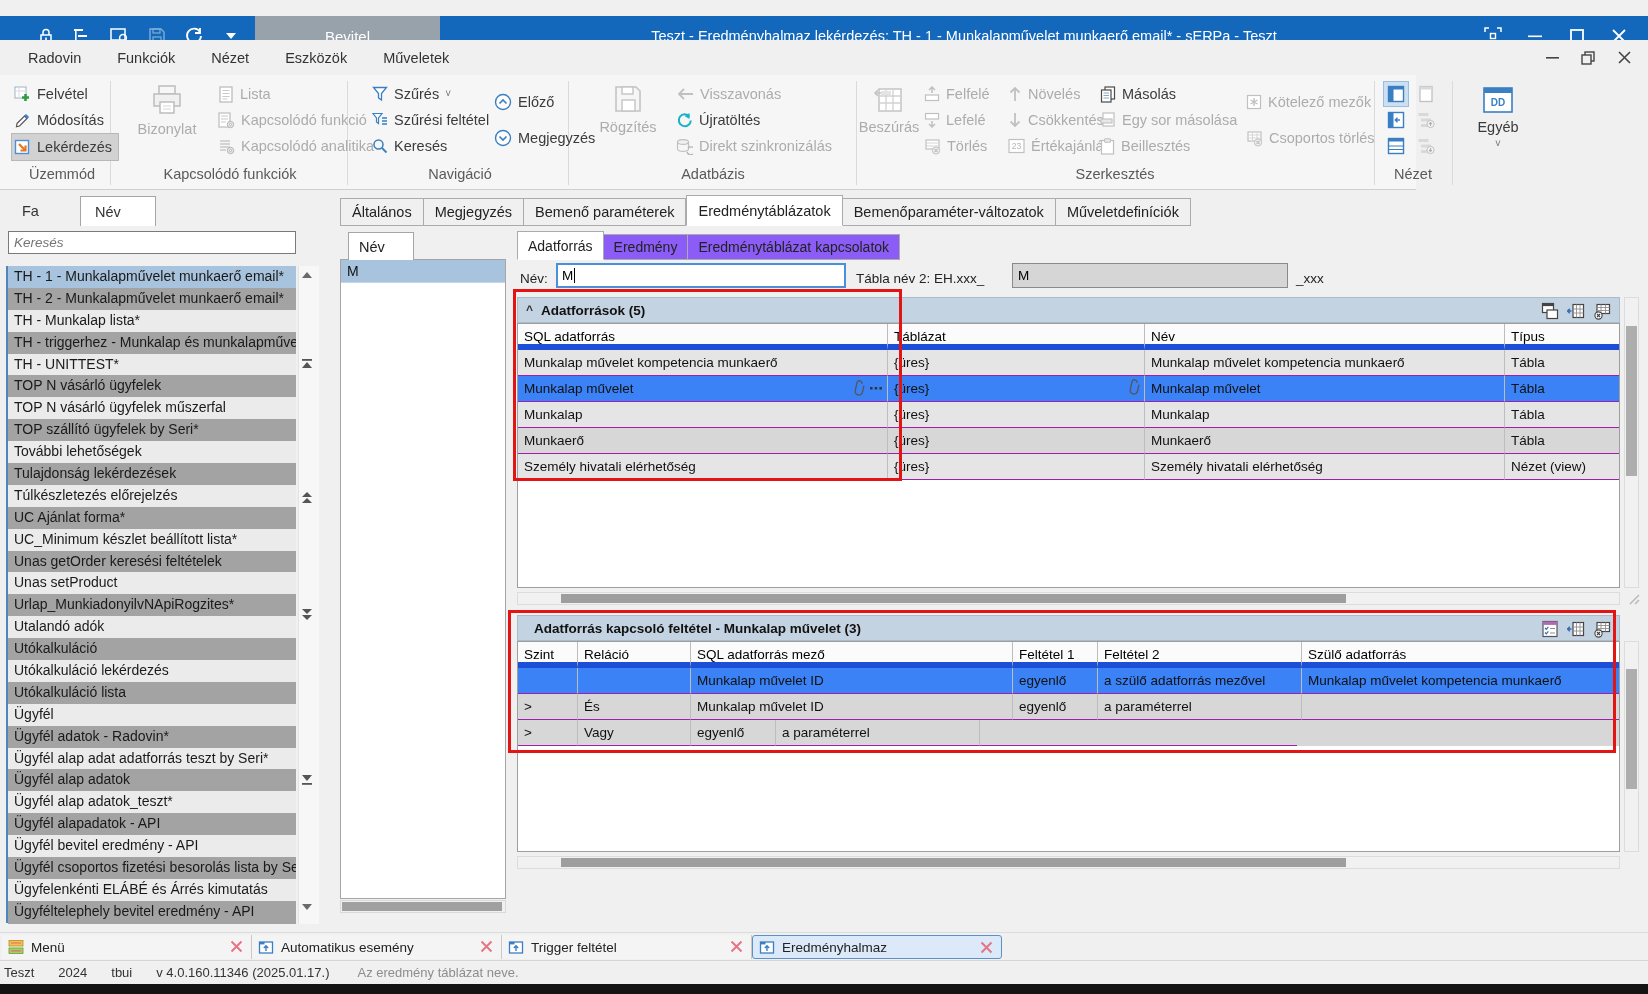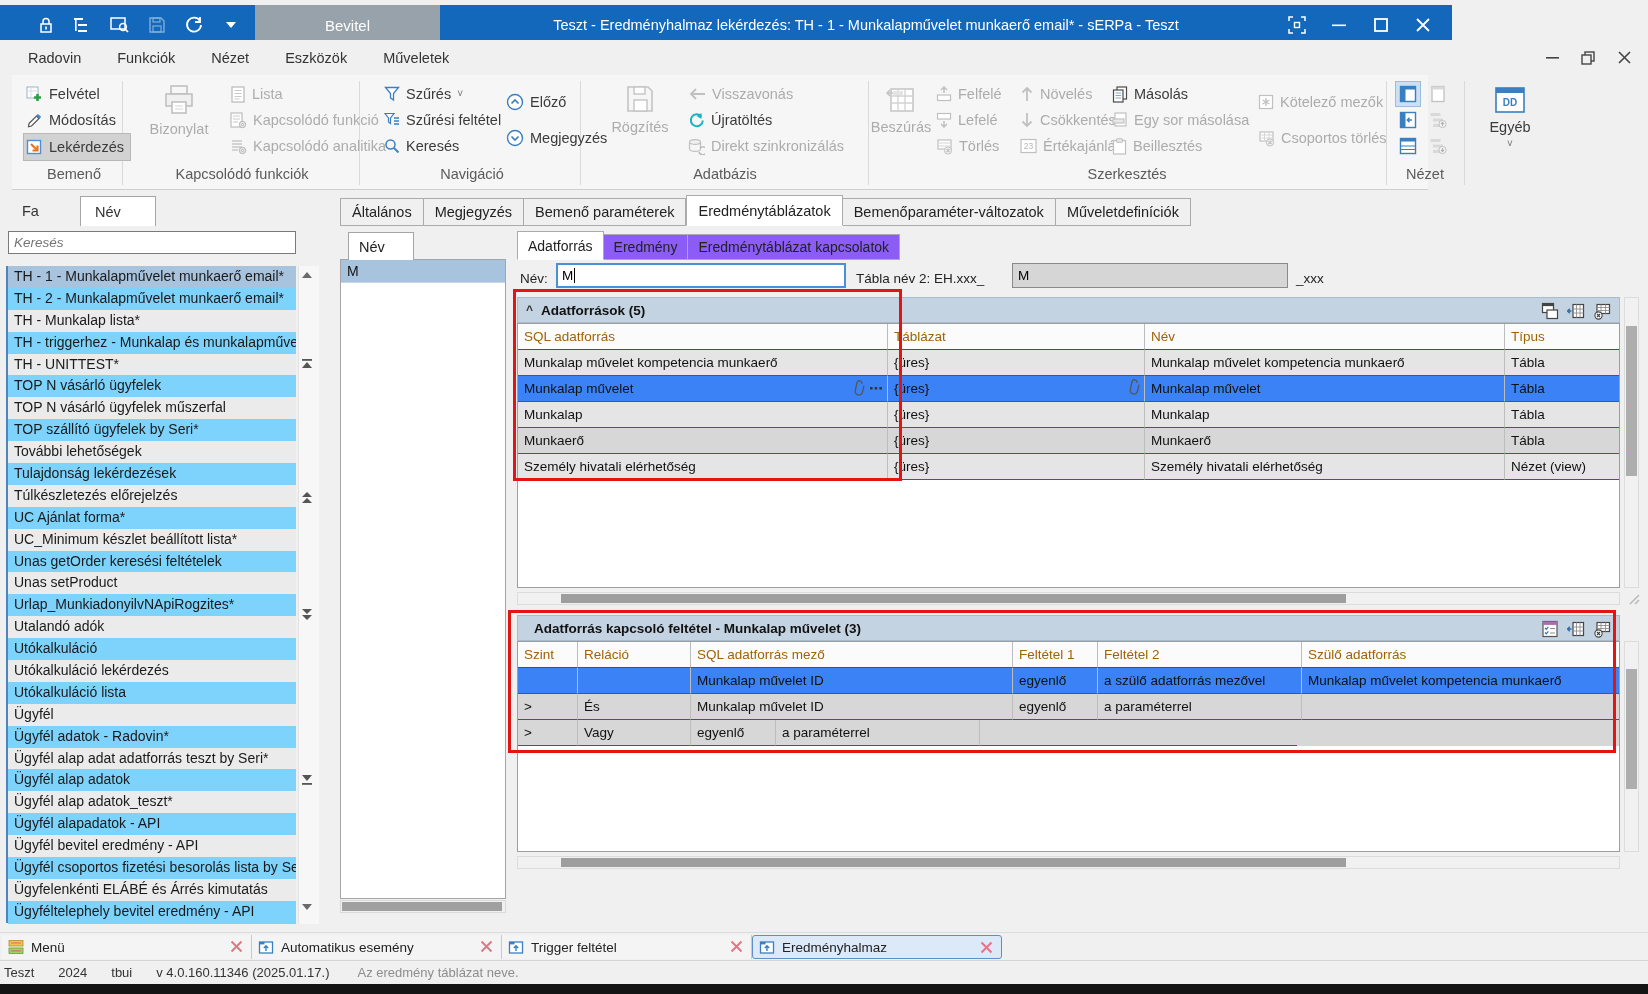--- a/index.html
+++ b/index.html
@@ -1,57 +1,57 @@
 <!DOCTYPE html>
 <html><head>
 <meta charset="utf-8">
 <style>
   html,body{margin:0;padding:0;}
   body{width:1648px;height:994px;position:relative;font-family:"Liberation Sans","DejaVu Sans",sans-serif;background:#f0f0f0;overflow:hidden;-webkit-font-smoothing:antialiased;}
   .abs{position:absolute;}
   svg{display:block;}
 
   
-  .titlebar{left:0;top:5px;width:1452px;height:40px;background:#1468bb;display:flex;align-items:center;}
+  .titlebar{left:0;top:16px;width:1648px;height:40px;background:#1468bb;display:flex;align-items:center;}
   .tb-icons{position:absolute;left:34px;top:0;height:40px;display:flex;align-items:center;gap:13px;}
   .tb-btn{width:24px;height:24px;display:flex;align-items:center;justify-content:center;}
   .quick-tab{position:absolute;left:255px;top:0;width:185px;height:40px;background:#98a2ab;color:#fff;font-size:15px;display:flex;align-items:center;justify-content:center;}
   .win-title{position:absolute;left:450px;right:170px;top:0;height:40px;color:#fff;font-size:14.5px;display:flex;align-items:center;justify-content:center;white-space:nowrap;overflow:hidden;}
   .tb-controls{position:absolute;right:8px;top:0;height:40px;display:flex;align-items:center;}
   .tb-controls .tb-btn{width:42px;height:40px;}
 
   
   .menubar{left:0;top:40px;width:1648px;height:35px;background:#f0f0f0;display:flex;align-items:center;padding-left:28px;gap:36px;box-sizing:border-box;}
   .menu-item{font-size:14.5px;color:#333;height:35px;display:flex;align-items:center;position:relative;}
   .menu-item.active{border-bottom:3px solid #1a73c9;padding-top:3px;}
   .inner-controls{position:absolute;right:10px;top:40px;height:35px;display:flex;align-items:center;gap:8px;}
   .inner-controls .tb-btn{width:28px;height:26px;}
 
   
-  .ribbon{left:12px;top:75px;width:1416px;height:115px;background:#f6f6f6;border-bottom:1px solid #cfcfcf;box-sizing:border-box;}
+  .ribbon{left:0;top:75px;width:1416px;height:115px;background:#f6f6f6;border-bottom:1px solid #cfcfcf;box-sizing:border-box;}
   .rdiv{position:absolute;top:6px;bottom:4px;width:1px;background:#dadada;}
   .rlabel{position:absolute;top:91px;font-size:14.5px;color:#5a5a5a;text-align:center;}
   .rb{position:absolute;display:flex;align-items:center;gap:6px;font-size:14.5px;color:#3b3b3b;height:26px;white-space:nowrap;}
   .rb.dis{color:#acacac;}
   .rb.sel{background:#d2d2d2;border:1px solid #b8b8b8;padding:0 6px 0 2px;margin-left:-3px;}
   .rbig{position:absolute;display:flex;flex-direction:column;align-items:center;font-size:14.5px;color:#3b3b3b;text-align:center;gap:4px;}
   .rbig.dis{color:#acacac;}
   .caret{font-size:10px;color:#6f6f6f;line-height:1;}
   .nz-ic{position:absolute;width:24px;height:24px;display:flex;align-items:center;justify-content:center;}
   .nz-ic.sel{background:#cde0f2;outline:1px solid #9bbdde;}
 
   
   .content{left:0;top:190px;width:1648px;height:742px;background:#f0f0f0;}
 
   
   .s-tab{position:absolute;top:196px;height:30px;box-sizing:border-box;font-size:14.5px;color:#333;display:flex;align-items:center;padding-left:14px;}
   .s-tab.active{background:#fff;border:1px solid #a5a5a5;border-bottom:none;z-index:2;}
   .search{position:absolute;left:8px;top:231px;width:288px;height:23px;box-sizing:border-box;border:1px solid #7a7a7a;background:#fff;font-style:italic;font-size:13.5px;color:#8a8a8a;padding:2px 5px;font-family:"Liberation Sans",sans-serif;}
   .blueline{position:absolute;left:6px;top:266px;width:2px;height:657px;background:#4d86bd;}
-  .slist{position:absolute;left:8px;top:266px;width:288px;height:658px;background:#7dd3fc;overflow:hidden;}
+  .slist{position:absolute;left:8px;top:266px;width:288px;height:658px;background:#a3a3a3;overflow:hidden;}
   .si{height:21.9px;line-height:21.9px;font-size:14px;color:#1a1a1a;padding-left:6px;white-space:nowrap;overflow:hidden;}
   .si:nth-child(odd){background:#ebebeb;}
   .si.sel{background:#a8c3dd !important;}
   .sstrip{position:absolute;left:298px;top:266px;width:20px;height:658px;background:#f7f7f7;border-left:1px solid #e3e3e3;}
   .snav{position:absolute;left:2px;width:14px;height:14px;}
 
   
   .m-tabs{position:absolute;left:340px;top:196px;height:30px;display:flex;align-items:flex-end;}
   .m-tab{height:28px;box-sizing:border-box;border:1px solid #ababab;border-left:none;background:#f0f0f0;font-size:14.5px;color:#222;display:flex;align-items:center;padding:0 11px;}
   .m-tab:first-child{border-left:1px solid #ababab;}
@@ -77,21 +77,21 @@
   .finput2{position:absolute;top:263px;height:25px;box-sizing:border-box;background:#d6d6d6;border:1px solid #8a8a8a;font-size:13.5px;color:#000;display:flex;align-items:center;padding-left:5px;}
 
   
   .phead{position:absolute;left:517px;width:1103px;height:26px;background:#c4d3e1;border:1px solid #a9bccb;box-sizing:border-box;display:flex;align-items:center;padding-left:8px;gap:8px;}
   .phead .ptitle{font-size:13.5px;font-weight:bold;color:#111;}
   .phead .picons{position:absolute;right:8px;top:4px;display:flex;gap:8px;}
   .grid{position:absolute;left:517px;width:1103px;background:#fff;border:1px solid #9e9e9e;box-sizing:border-box;}
   .trow{display:flex;height:26px;line-height:25px;font-size:13.5px;color:#111;}
   .trow>div{box-sizing:border-box;border-right:1px solid #bdbdbd;border-bottom:1px solid #a21caf;padding-left:6px;white-space:nowrap;overflow:hidden;position:relative;}
   .thead{background:#fbfbfb;}
-  .thead>div{border-bottom:1px solid #1d4ed8;color:#a16207;}
+  .thead>div{border-bottom:6px solid #1d4ed8;color:#000000;}
   .gr{background:#e5e5e5;}
   .gr2{background:#d7d7d7;}
   .cur{background:#3b82f6;}
   
   .p1c0{width:370px;}.p1c1{width:257px;}.p1c2{width:360px;}.p1c3{width:114px;border-right:none!important;}
   
   .p2c0{width:60px;}.p2c1{width:113px;}.p2c2{width:322px;}.p2c3{width:85px;}.p2c4{width:204px;}.p2c5{width:317px;border-right:none!important;}
   .cellicons{position:absolute;right:4px;top:3px;display:flex;align-items:center;gap:4px;}
   .ellip{font-size:14px;font-weight:bold;color:#333;line-height:18px;}
 
@@ -240,21 +240,21 @@
     <span>Módosítás</span>
   </div>
   <div class="rb sel" style="left:14px;top:58px">
     <svg width="17" height="17" viewBox="0 0 17 17">
         <rect x="1.5" y="1.5" width="13" height="13" fill="#fff" stroke="#4a90d9" stroke-width="1.4"></rect>
         <path d="M5 5 L11 11" stroke="#e8761f" stroke-width="2.2"></path>
         <path d="M11.5 6.5 V11.5 H6.5" fill="none" stroke="#e8761f" stroke-width="2.2"></path>
       </svg>
     <span>Lekérdezés</span>
   </div>
-  <div class="rlabel" style="left:14px;width:96px">Bemenő</div>
+  <div class="rlabel" style="left:14px;width:96px">Üzemmód</div>
 
   <div class="rbig dis" style="left:124px;top:8px;width:86px">
     <svg width="34" height="34" viewBox="0 0 34 34">
         <rect x="9" y="3" width="16" height="8" fill="#f7f7f7" stroke="#bdbdbd" stroke-width="1.5"></rect>
         <rect x="4" y="11" width="26" height="12" fill="#f0f0f0" stroke="#bdbdbd" stroke-width="1.5"></rect>
         <rect x="10" y="19" width="14" height="11" fill="#fff" stroke="#bdbdbd" stroke-width="1.5"></rect>
         <path d="M13 23 h8 M13 26 h8" stroke="#d5d5d5"></path>
       </svg>
     <span>Bizonylat</span>
   </div>

